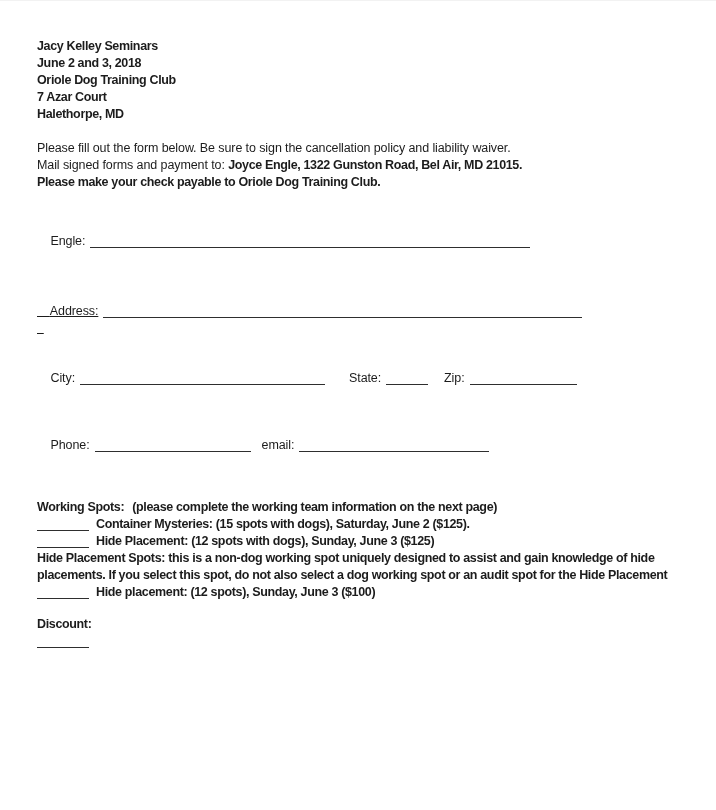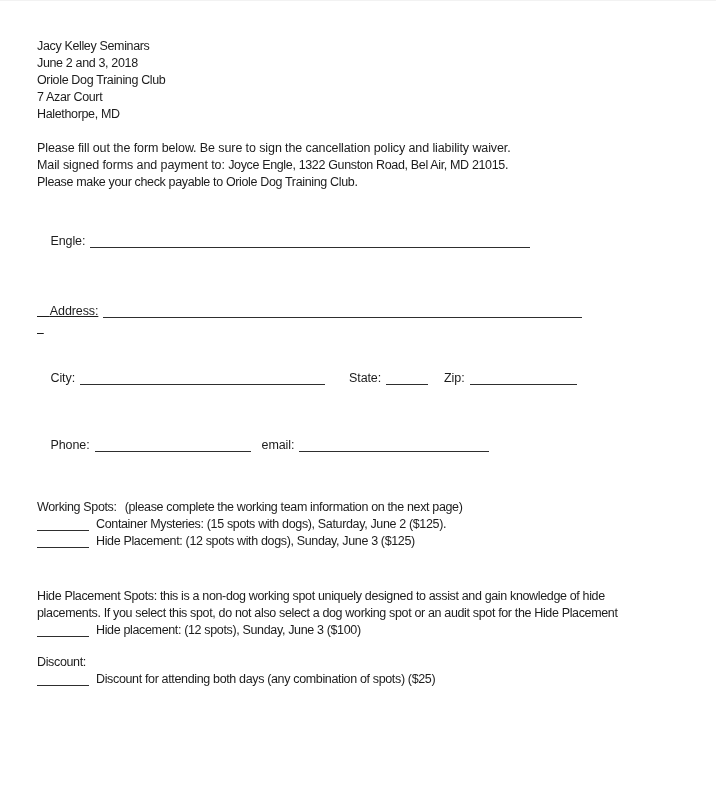--- a/index.html
+++ b/index.html
@@ -10,21 +10,21 @@
     background:#ffffff;
     border-top:1px solid #f2f2f2;
     padding:37px 30px 0 37px;
     font-family:"Liberation Sans", sans-serif;
     font-size:12.5px;
     color:#1c1c1c;
     overflow:hidden;
   }
   .page * { box-sizing:border-box; }
   p, .row, .line { margin:0; line-height:17px; white-space:pre; }
-  .b { font-weight:normal; letter-spacing:-0.35px; }
+  .b { font-weight:bold; letter-spacing:-0.35px; }
   .r { font-weight:normal; letter-spacing:-0.1px; }
   .uline {
     display:inline-block;
     height:11px;
     border-bottom:1.4px solid #2e2e2e;
     vertical-align:-3px;
     margin-left:5px;
   }
   .w-name    { width:440px; }
   .w-address { width:479px; }
@@ -36,21 +36,21 @@
   .w-blank   { width:52px; margin-left:0; margin-right:7px; }
   .gap-state { margin-left:24px; }
   .gap-zip   { margin-left:16px; }
   .gap-email { margin-left:11px; }
   .mt-intro    { margin-top:17px; }
   .mt-name     { margin-top:25px; }
   .mt-address  { margin-top:19px;text-decoration:underline; }
   .mt-city     { margin-top:16px; }
   .mt-phone    { margin-top:16px; }
   .mt-working  { margin-top:28px; }
-  .mt-hp       { margin-top:38px; }
+  .mt-hp       { }
   .mt-auditor  { margin-top:27px; }
   .mt-discount { margin-top:15px; }
   .note-space { display:inline-block; width:8px; }
 </style>
 </head>
 <body>
 
 <div class="page">
 
   <div>
@@ -91,16 +91,16 @@
 
   <div class="mt-hp">
     <p style="white-space:normal"><span class="b">Hide Placement Spots:</span><span class="b"> this is a non-dog working spot uniquely designed to assist and gain knowledge of hide</span></p>
     <p class="b">placements. If you select this spot, do not also select a dog working spot or an audit spot for the Hide Placement</p>
     <div class="line"><span class="uline w-blank"></span><span class="b">Hide placement: (12 spots), Sunday, June 3 ($100)</span></div>
   </div>
 
 
   <div class="mt-discount">
     <p class="b">Discount:</p>
-    <div class="line"><span class="uline w-blank"></span><span class="b">Discount for attending both days (any combination of spots) ($25)</span></div>
+    <div class="line"><span class="uline w-blank"></span></div>
   </div>
 
 </div>
 
 </body></html>

